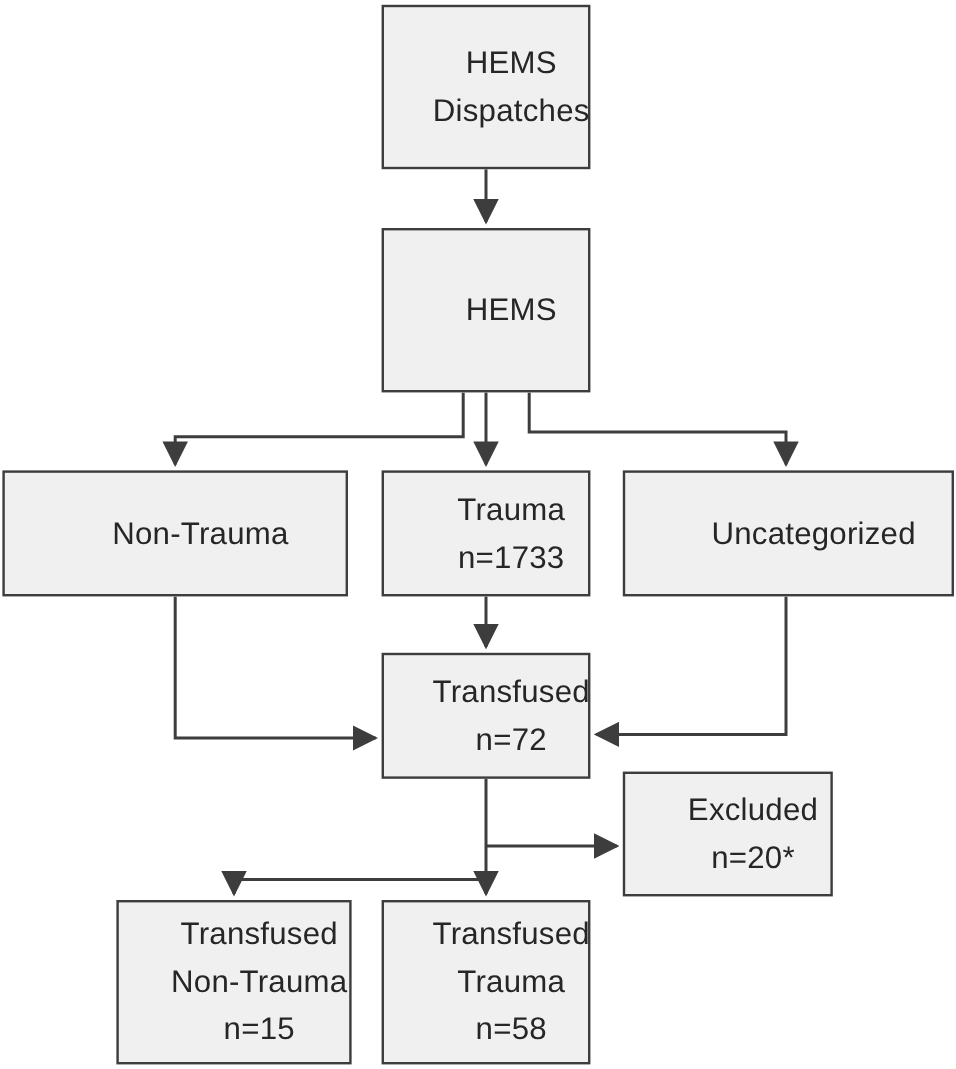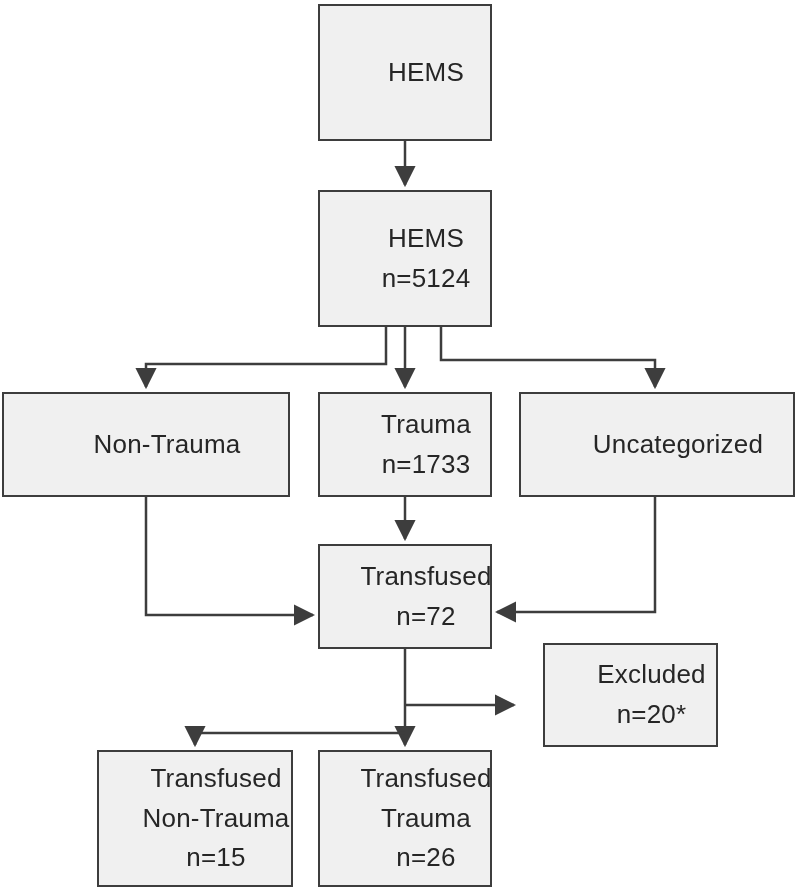--- a/index.html
+++ b/index.html
@@ -73,55 +73,55 @@
 
     <path class="flow" d="M405,705 L514,705" marker-end="url(#arrow)"></path>
 
     <path class="flow" d="M405,649 L405,745" marker-end="url(#arrow)"></path>
 
     <path class="flow" d="M405,733 L195,733 L195,745" marker-end="url(#arrow)"></path>
   </svg>
 
   <div class="node" style="left:318px;top:4px;width:174px;height:137px;">
     <span class="ln">HEMS</span>
+    <span class="ln">Dispatches</span>
   </div>
 
   <div class="node" style="left:318px;top:190px;width:174px;height:137px;">
     <span class="ln">HEMS</span>
-    <span class="ln">n=5124</span>
   </div>
 
   <div class="node" style="left:2px;top:392px;width:288px;height:105px;">
     <span class="ln">Non-Trauma</span>
   </div>
 
   <div class="node" style="left:318px;top:392px;width:174px;height:105px;">
     <span class="ln">Trauma</span>
     <span class="ln">n=1733</span>
   </div>
 
   <div class="node" style="left:519px;top:392px;width:276px;height:105px;">
     <span class="ln">Uncategorized</span>
   </div>
 
   <div class="node" style="left:318px;top:544px;width:174px;height:105px;">
     <span class="ln">Transfused</span>
     <span class="ln">n=72</span>
   </div>
 
-  <div class="node" style="left:519px;top:643px;width:175px;height:104px;margin-left:24px;">
+  <div class="node" style="left:519px;top:643px;width:175px;height:104px;">
     <span class="ln">Excluded</span>
     <span class="ln">n=20*</span>
   </div>
 
   <div class="node" style="left:97px;top:750px;width:196px;height:137px;">
     <span class="ln">Transfused</span>
     <span class="ln">Non-Trauma</span>
     <span class="ln">n=15</span>
   </div>
 
   <div class="node" style="left:318px;top:750px;width:174px;height:137px;">
     <span class="ln">Transfused</span>
     <span class="ln">Trauma</span>
-    <span class="ln">n=26</span>
+    <span class="ln">n=58</span>
   </div>
 
 </div>
 
 </body></html>

